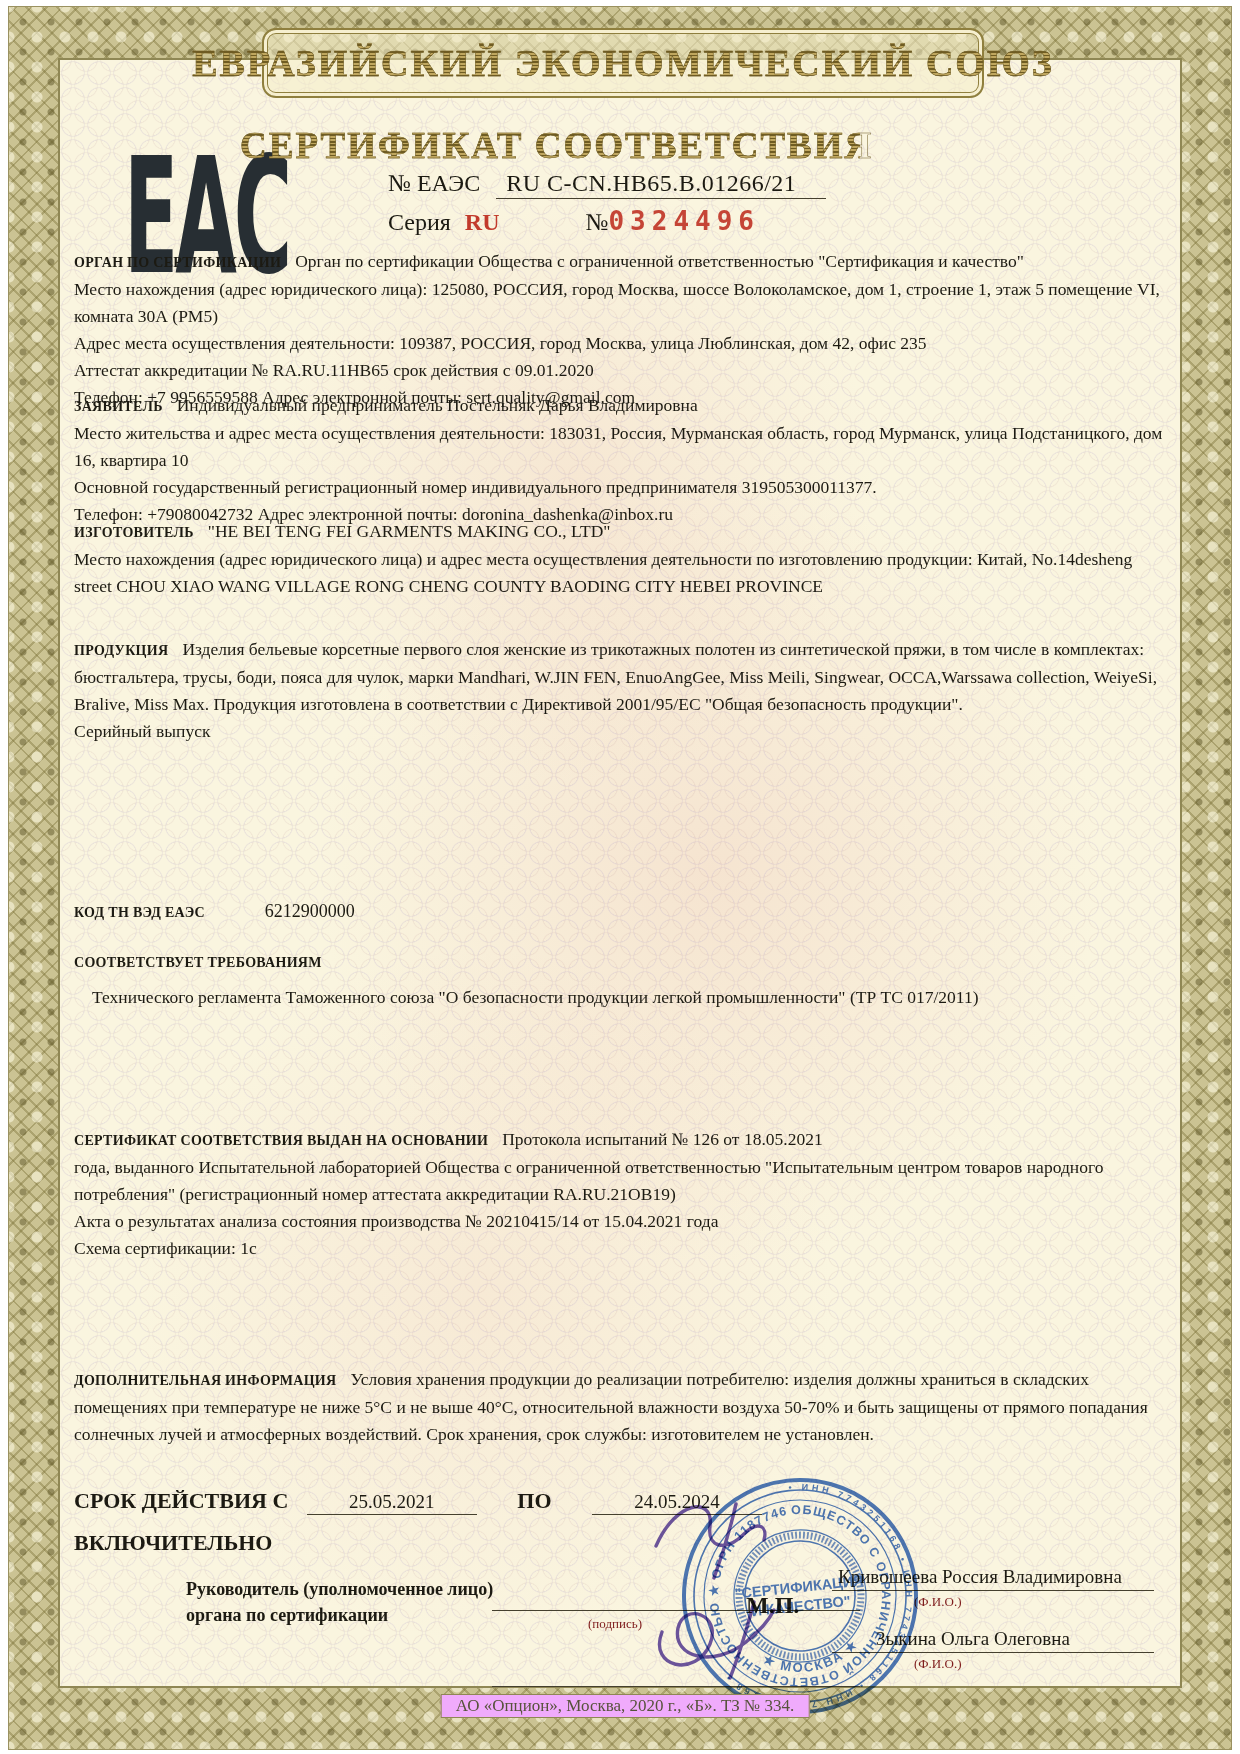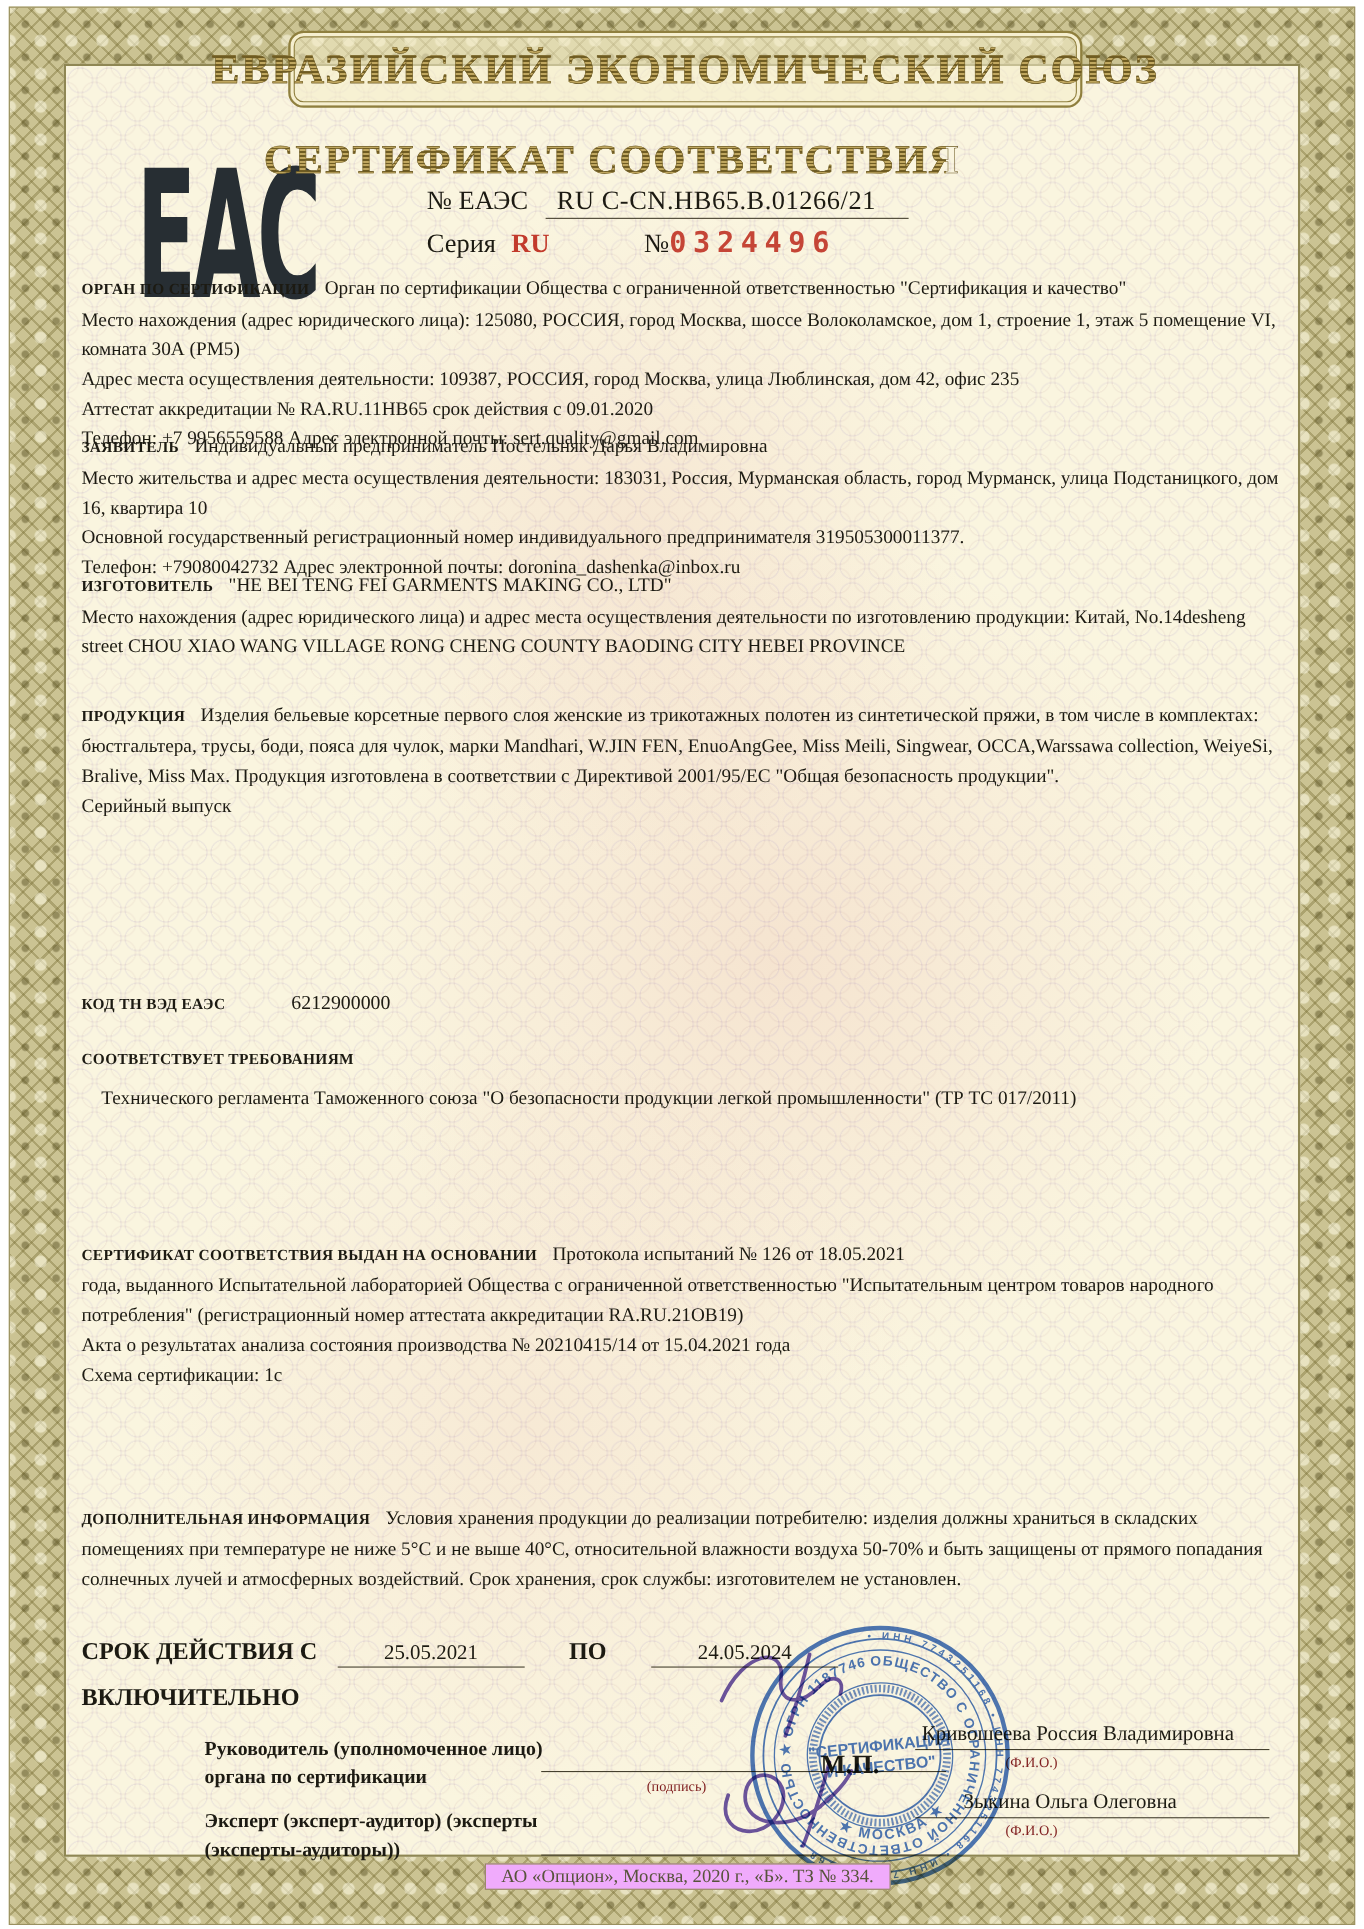--- a/index.html
+++ b/index.html
@@ -155,21 +155,20 @@
   </div>
   <div class="incl">ВКЛЮЧИТЕЛЬНО</div>
 
   <div class="sig-label" style="top:1576px">Руководитель (уполномоченное лицо) органа по сертификации</div>
   <div class="sig-line" style="left:492px;top:1610px;width:368px"></div>
   <div class="small-cap" style="left:588px;top:1616px">(подпись)</div>
   <div class="sig-name" style="left:838px;top:1566px">Кривошеева Россия Владимировна</div>
   <div class="sig-line" style="left:832px;top:1590px;width:322px"></div>
   <div class="small-cap" style="left:914px;top:1594px">(Ф.И.О.)</div>
 
-  <div class="sig-label" style="top:1642px">Эксперт (эксперт-аудитор) (эксперты (эксперты-аудиторы))</div>
   <div class="sig-line" style="left:492px;top:1686px;width:368px"></div>
   <div class="small-cap" style="left:588px;top:1692px">(подпись)</div>
   <div class="sig-name" style="left:876px;top:1628px">Зыкина Ольга Олеговна</div>
   <div class="sig-line" style="left:832px;top:1652px;width:322px"></div>
   <div class="small-cap" style="left:914px;top:1656px">(Ф.И.О.)</div>
 
   <div class="mp">М.П.</div>
 
   <svg class="ink" viewBox="0 0 260 210">
     <g fill="none" stroke="#5940a5" stroke-width="3.4" stroke-linecap="round" opacity=".88">

